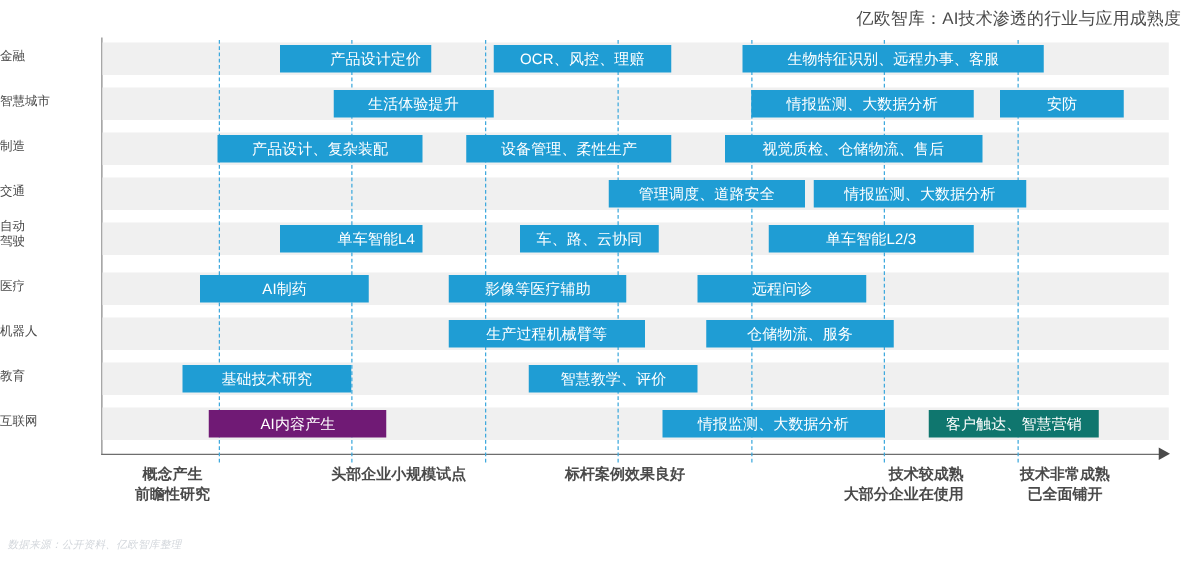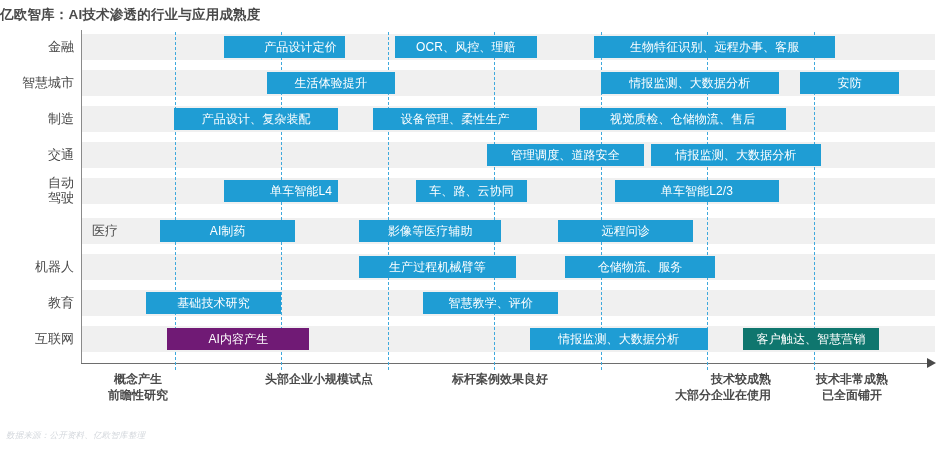--- a/index.html
+++ b/index.html
@@ -18,23 +18,23 @@
     position: relative;
     width: 945px;
     height: 450px;
   }
   
   .chart-title {
     position: absolute;
     top: 6px;
     left: 0;
     width: 945px;
-    text-align: left;
+    text-align: right;
     font-size: 13.5px;
-    font-weight: bold;
+    font-weight: normal;
     color: #4a4a4a;
     letter-spacing: 0.2px;
   }
   .row-band {
     position: absolute;
     left: 0;
     width: 853px;
     background: #f0f0f0;
   }
   
@@ -63,22 +63,22 @@
     height: 0;
     border-top: 5px solid transparent;
     border-bottom: 5px solid transparent;
     border-left: 9px solid #4a4a4a;
   }
   
   .row-label {
     position: absolute;
     left: 0;
     width: 74px;
-    text-align: right;
-    font-size: 13px;
+    text-align: left;
+    font-size: 10px;
     color: #4a4a4a;
     line-height: 1.15;
   }
   
   .vsep {
     position: absolute;
     top: 32px;
     width: 0;
     height: 338px;
     border-left: 1px dashed #3fa9dd;
@@ -158,21 +158,21 @@
       <div class="row-label" style="top: 111.5px;">
         <div>制造</div>
       </div>
       <div class="row-label" style="top: 147.5px;">
         <div>交通</div>
       </div>
       <div class="row-label" style="top: 176px;">
         <div>自动</div>
         <div>驾驶</div>
       </div>
-      <div class="row-label" style="top: 223.5px; margin-left: 44px;">
+      <div class="row-label" style="top: 223.5px;">
         <div>医疗</div>
       </div>
       <div class="row-label" style="top: 259.5px;">
         <div>机器人</div>
       </div>
       <div class="row-label" style="top: 295.5px;">
         <div>教育</div>
       </div>
       <div class="row-label" style="top: 331.5px;">
         <div>互联网</div>

